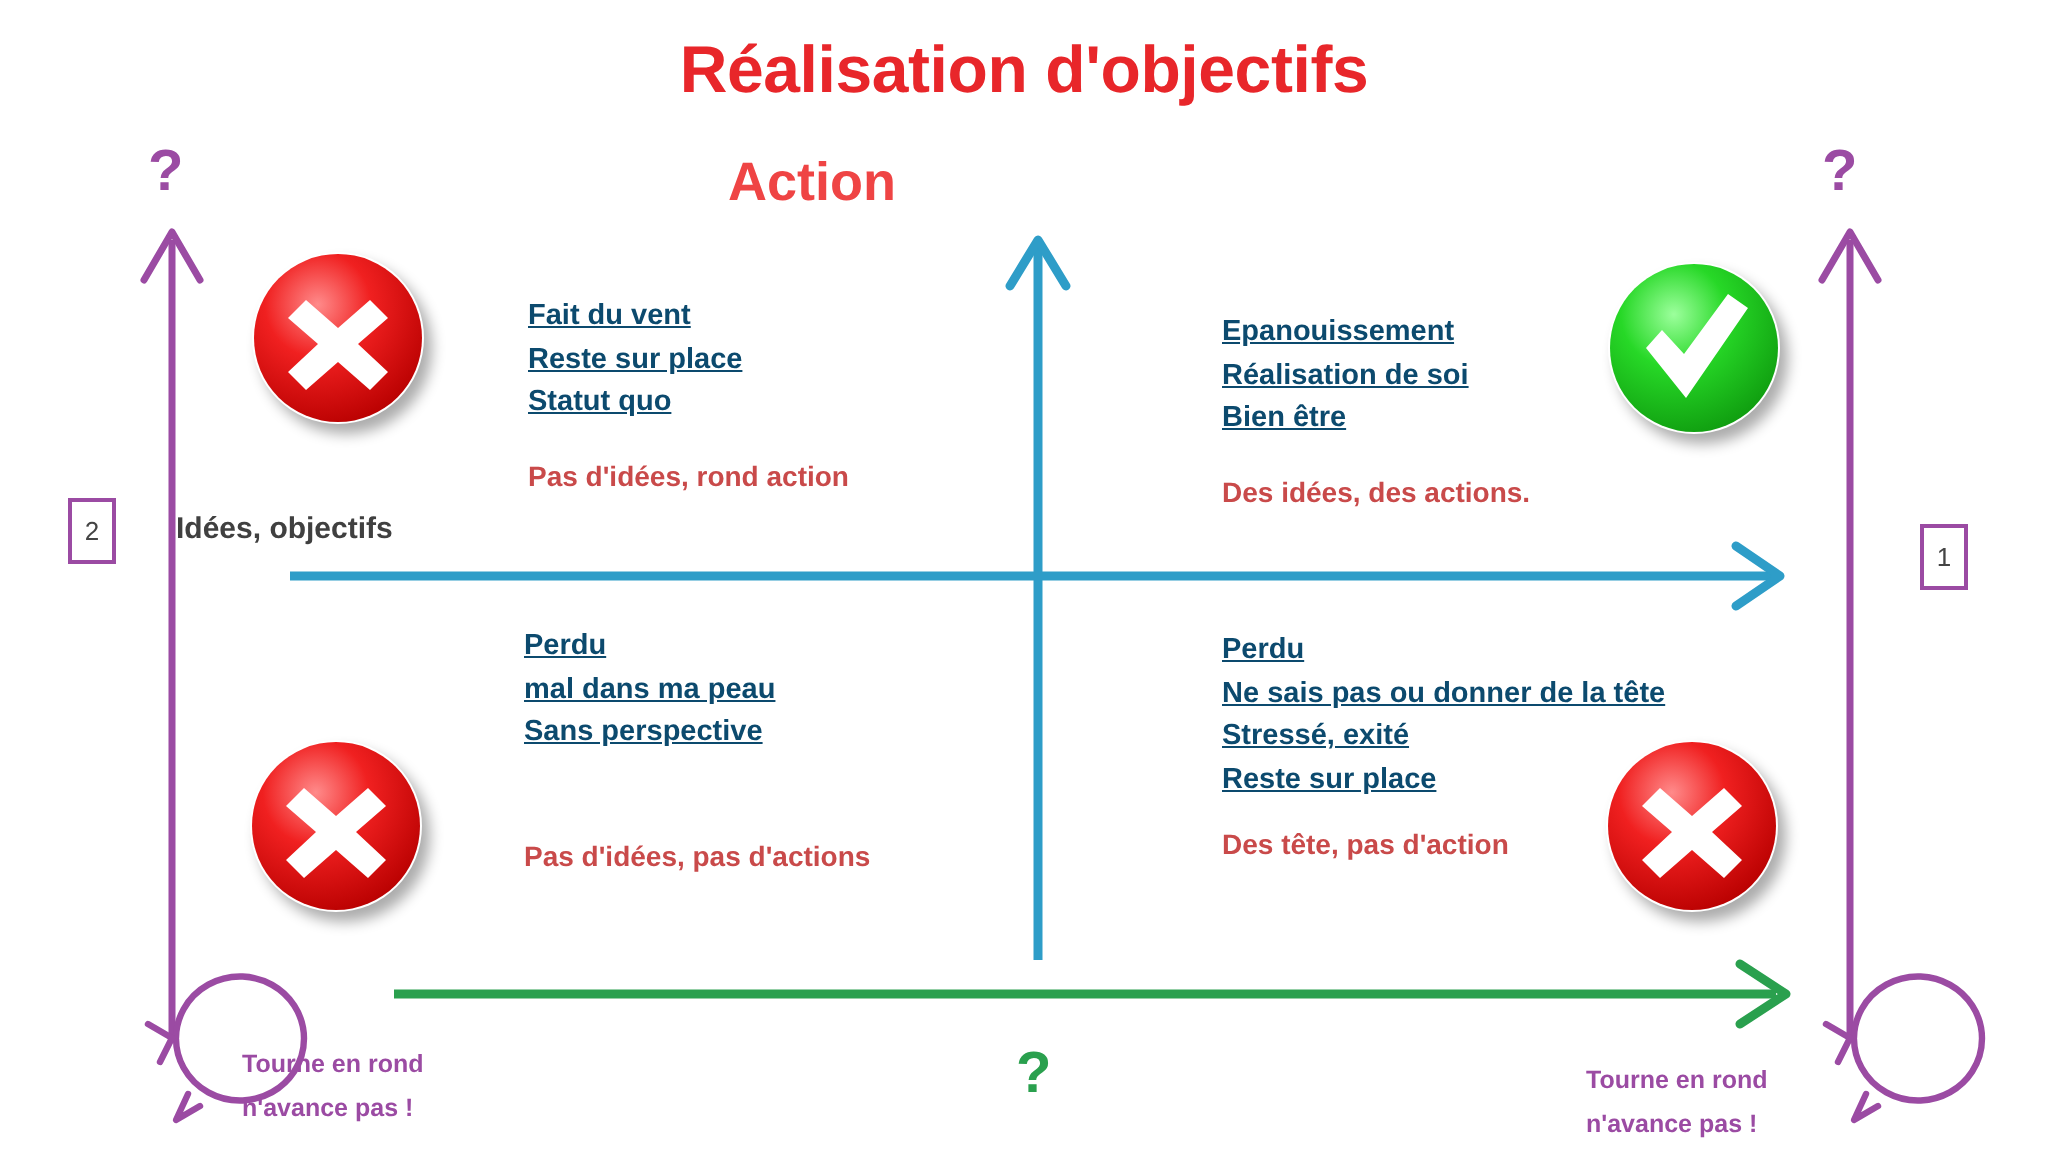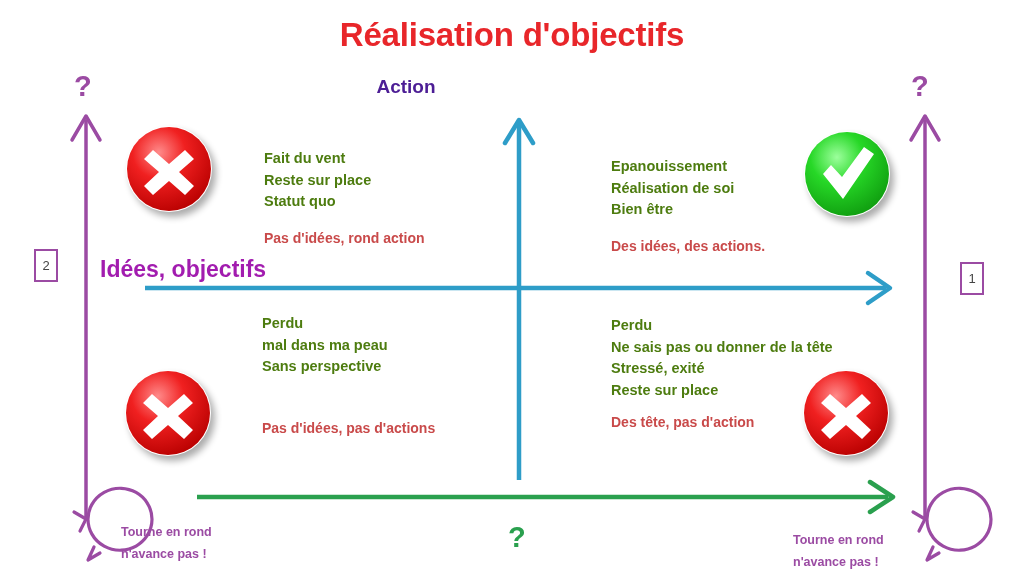--- a/index.html
+++ b/index.html
@@ -30,54 +30,55 @@
     font-weight: bold;
     color: #e8262a;
     letter-spacing: -0.2px;
   }
   .action-title {
     position: absolute;
     left: 0;
     top: 76px;
     width: 812px;
     text-align: center;
-    font-size: 19px;
-    font-weight: bold;
-    color: #4c1d95;
+    font-size: 27px;
+    font-weight: bold;
+    color: #ef4444;
   }
   .axis-y-label {
     position: absolute;
-    left: 100px;
+    left: 88px;
     top: 256px;
-    font-size: 23px;
-    font-weight: bold;
-    color: #a21caf;
+    font-size: 15px;
+    font-weight: bold;
+    color: #404040;
     white-space: nowrap;
   }
 
   
   #axes {
     position: absolute;
     left: 0;
     top: 0;
     width: 1024px;
     height: 583px;
     pointer-events: none;
   }
 
   
   .quad-block {
     position: absolute;
   }
   .quad-lines {
     font-size: 14.5px;
     font-weight: bold;
-    color: #4d7c0f;
+    color: #0c4a6e;
     line-height: 1.49;
     white-space: nowrap;
+    text-decoration: underline;
   }
   .quad-summary {
     font-size: 14px;
     font-weight: bold;
     color: #c94a4a;
     white-space: nowrap;
   }
   .q-tl { left: 264px; top: 148px; }
   .q-tl .quad-summary { margin-top: 17px; }
   .q-tr { left: 611px; top: 156px; }

